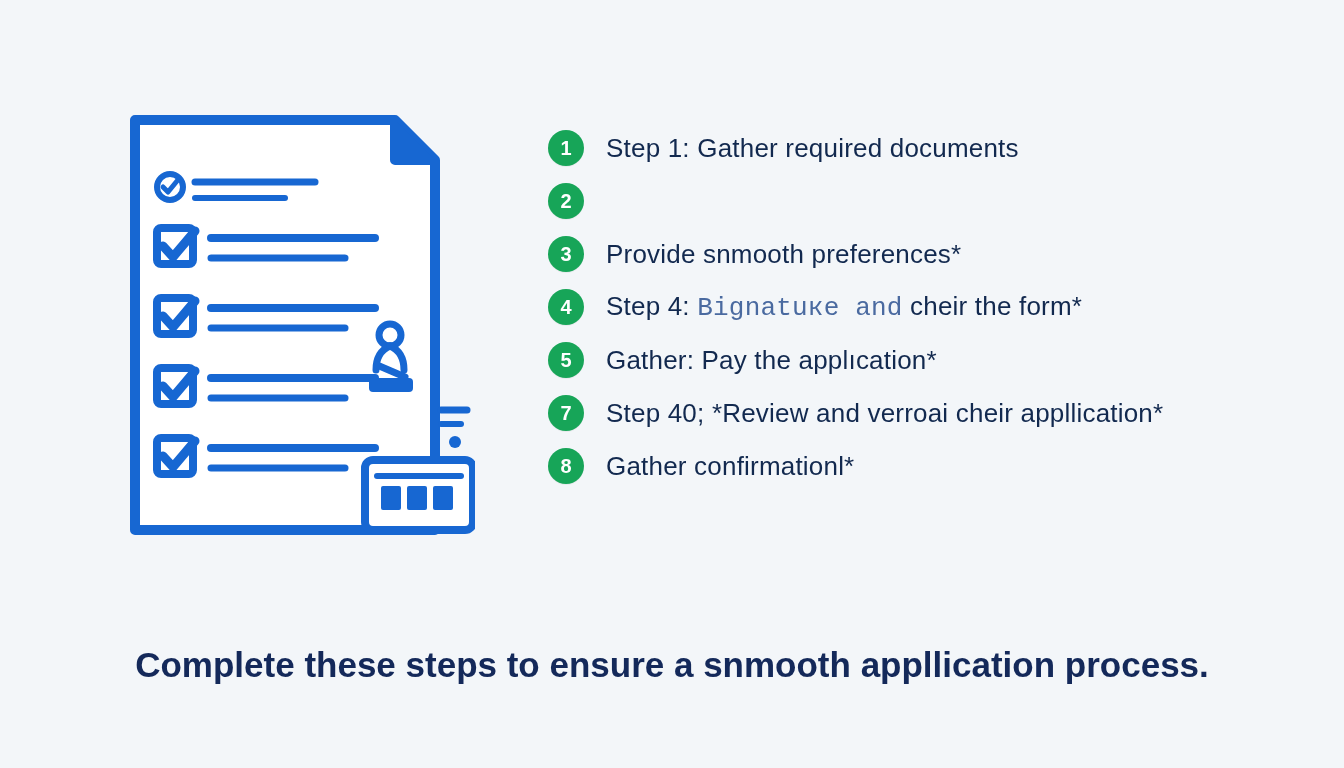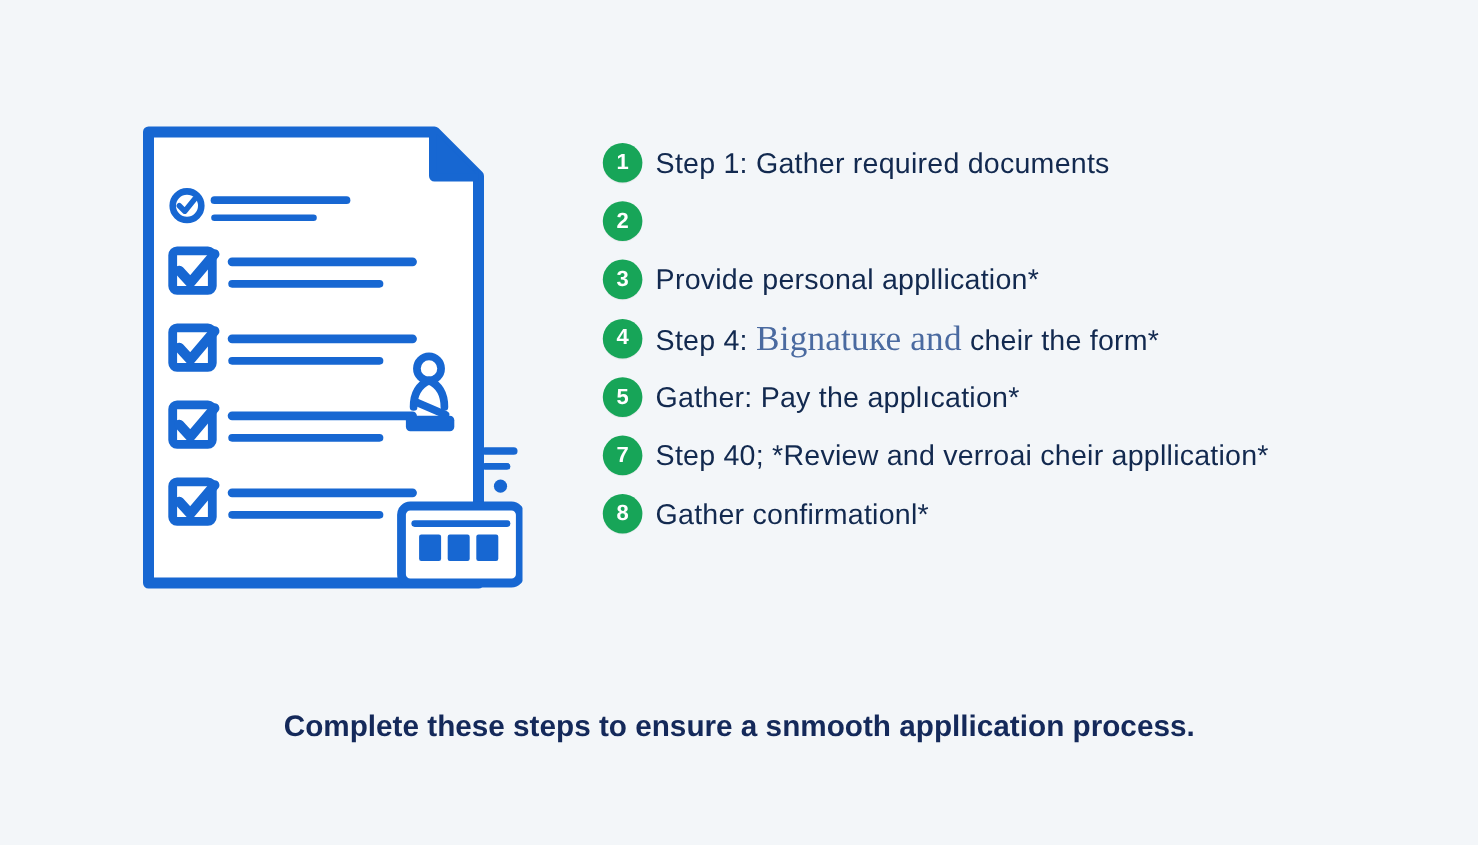--- a/index.html
+++ b/index.html
@@ -1,23 +1,23 @@
 <!DOCTYPE html>
 <html><head>
 <meta charset="utf-8">
 <style>
   html,body{margin:0;padding:0;width:1344px;height:768px;background:#f3f6f9;font-family:"Segoe UI",Arial,sans-serif;}
   .canvas{position:relative;width:1344px;height:768px;}
   .illus{position:absolute;left:115px;top:110px;width:360px;height:440px;}
   .steps{position:absolute;left:548px;top:130px;width:740px;}
   .step-row{display:flex;align-items:center;margin-bottom:17px;}
   .step-badge{flex:0 0 36px;width:36px;height:36px;border-radius:50%;background:#17a558;color:#fff;font-weight:700;font-size:20px;display:flex;align-items:center;justify-content:center;box-shadow:0 1px 0 rgba(0,0,0,.05);}
-  .step-label{margin-left:12px;font-size:26px;color:#12294f;letter-spacing:.2px;}
-  .step-label .cursive{font-family:Liberation Serif, serif;color:#4a6aa0;font-size:32px;}
-  .footer-note{position:absolute;left:0;right:0;top:645px;text-align:center;font-size:27px;font-weight:700;color:#14295a;}
+  .step-label{margin-left:22px;font-size:26px;color:#12294f;letter-spacing:.2px;}
+  .step-label .cursive{font-family:Liberation Mono, monospace;color:#4a6aa0;font-size:26px;}
+  .footer-note{position:absolute;left:0;right:0;top:645px;text-align:center;font-size:35px;font-weight:700;color:#14295a;}
 </style>
 </head>
 <body>
 
 <div class="canvas">
 
   <svg class="illus" viewBox="0 0 360 440">
 
     <path d="M20 10 H280 L320 50 V420 H20 Z" fill="#ffffff" stroke="#1767d2" stroke-width="10" stroke-linejoin="round"></path>
     <path d="M280 10 L280 50 L320 50" fill="none" stroke="#1767d2" stroke-width="10" stroke-linejoin="round"></path>
@@ -73,21 +73,21 @@
   <div class="steps">
     <div class="step-row">
       <div class="step-badge">1</div>
       <div class="step-label">Step 1: Gather required documents</div>
     </div>
     <div class="step-row">
       <div class="step-badge">2</div>
     </div>
     <div class="step-row">
       <div class="step-badge">3</div>
-      <div class="step-label">Provide personal appllication*</div>
+      <div class="step-label">Provide snmooth preferences*</div>
     </div>
     <div class="step-row">
       <div class="step-badge">4</div>
       <div class="step-label">
         <span>Step 4: </span><span class="cursive">Bignatuке and</span><span> cheir the form*</span>
       </div>
     </div>
     <div class="step-row">
       <div class="step-badge">5</div>
       <div class="step-label">Gather: Pay the applıcation*</div>

